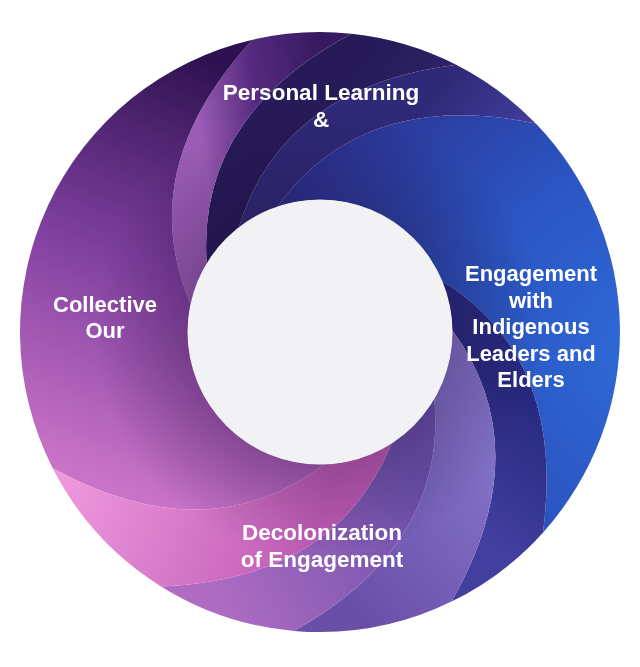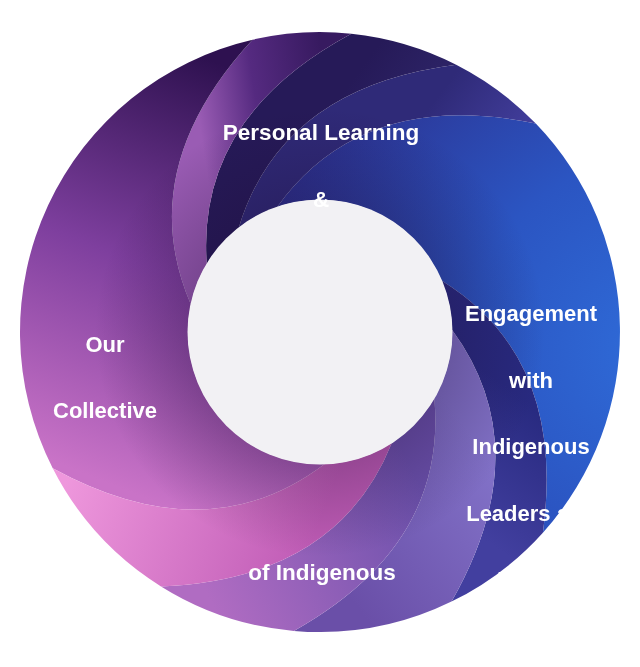--- a/index.html
+++ b/index.html
@@ -22,21 +22,21 @@
     left: 0;
     top: 0;
   }
   .seg-label {
     position: absolute;
     color: #FFFFFF; 
     font-weight: bold;
     text-align: center;
     -webkit-font-smoothing: antialiased;
   }
-  .seg-label .line { white-space: nowrap; margin-top: 40px; }
+  .seg-label .line { white-space: nowrap; }
   .lbl-top    { left: 191px; top: 79px;  width: 260px; font-size: 22.5px; line-height: 27px; }
   .lbl-right  { left: 420px; top: 261px; width: 222px; font-size: 22px;   line-height: 26.5px; }
   .lbl-left   { left: 15px;  top: 292px; width: 180px; font-size: 22px;   line-height: 26px; }
   .lbl-bottom { left: 192px; top: 519px; width: 260px; font-size: 22.5px; line-height: 27px; }
 </style>
 </head>
 <body>
 
 <div class="canvas">
 
@@ -111,21 +111,22 @@
 
   <div class="seg-label lbl-right">
     <div class="line">Engagement</div>
     <div class="line">with</div>
     <div class="line">Indigenous</div>
     <div class="line">Leaders and</div>
     <div class="line">Elders</div>
   </div>
 
   <div class="seg-label lbl-left">
+    <div class="line">Collective</div>
     <div class="line">Our</div>
-    <div class="line">Collective</div>
   </div>
 
   <div class="seg-label lbl-bottom">
-    <div class="line">of Indigenous</div>
+    <div class="line">Decolonization</div>
+    <div class="line">of Engagement</div>
   </div>
 
 </div>
 
 </body></html>

